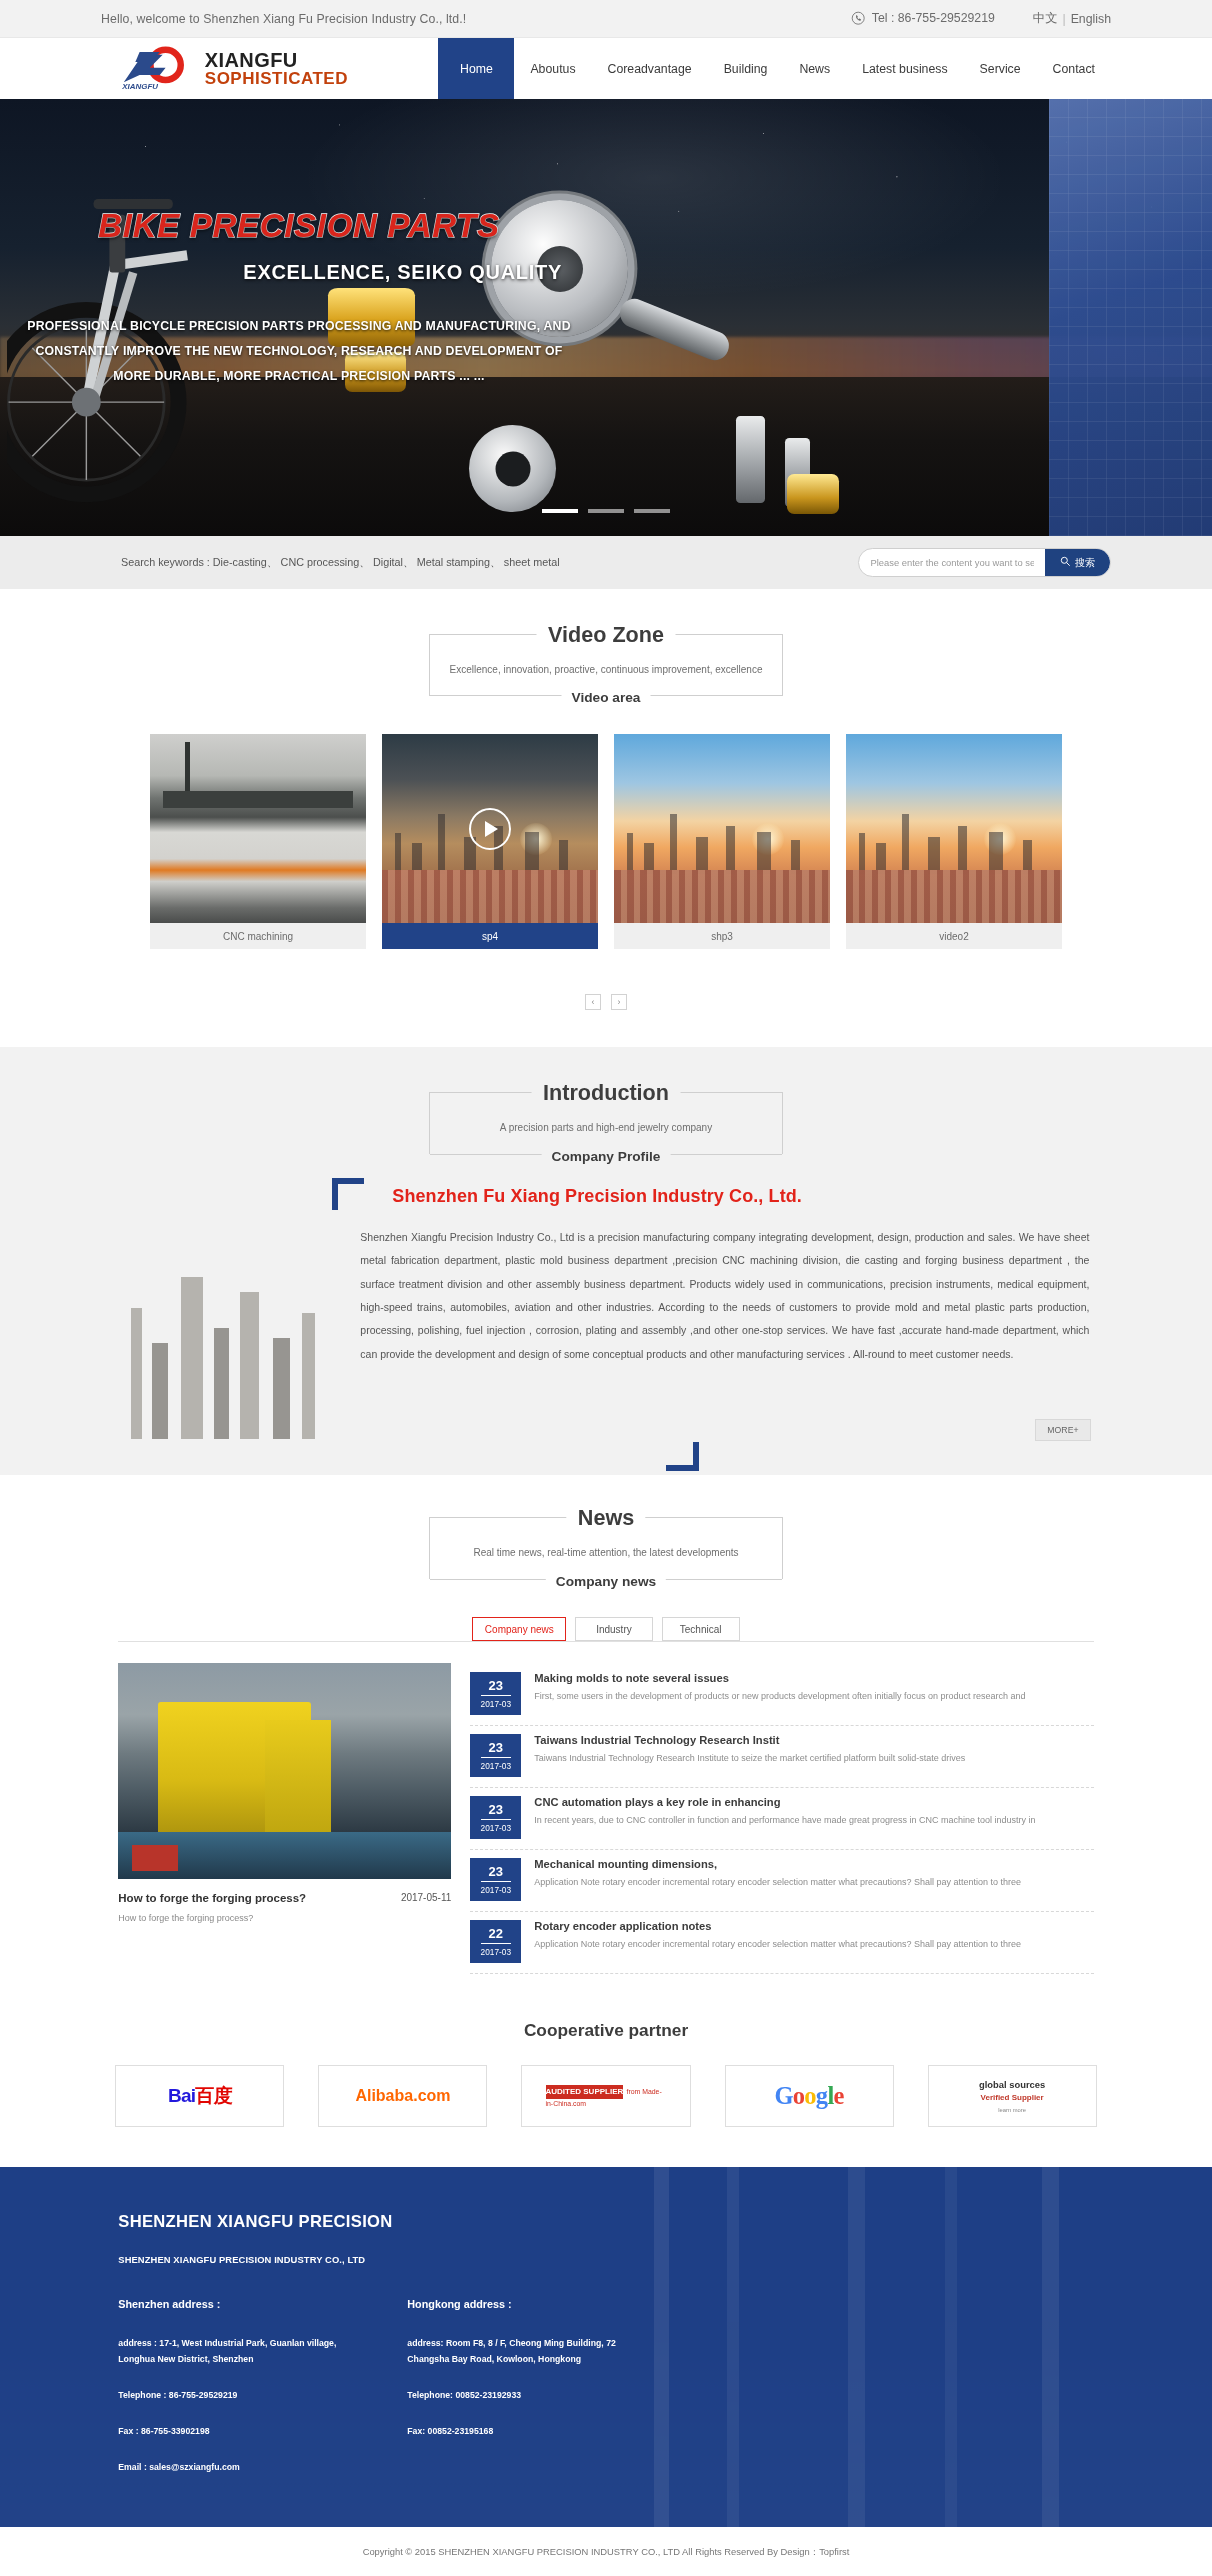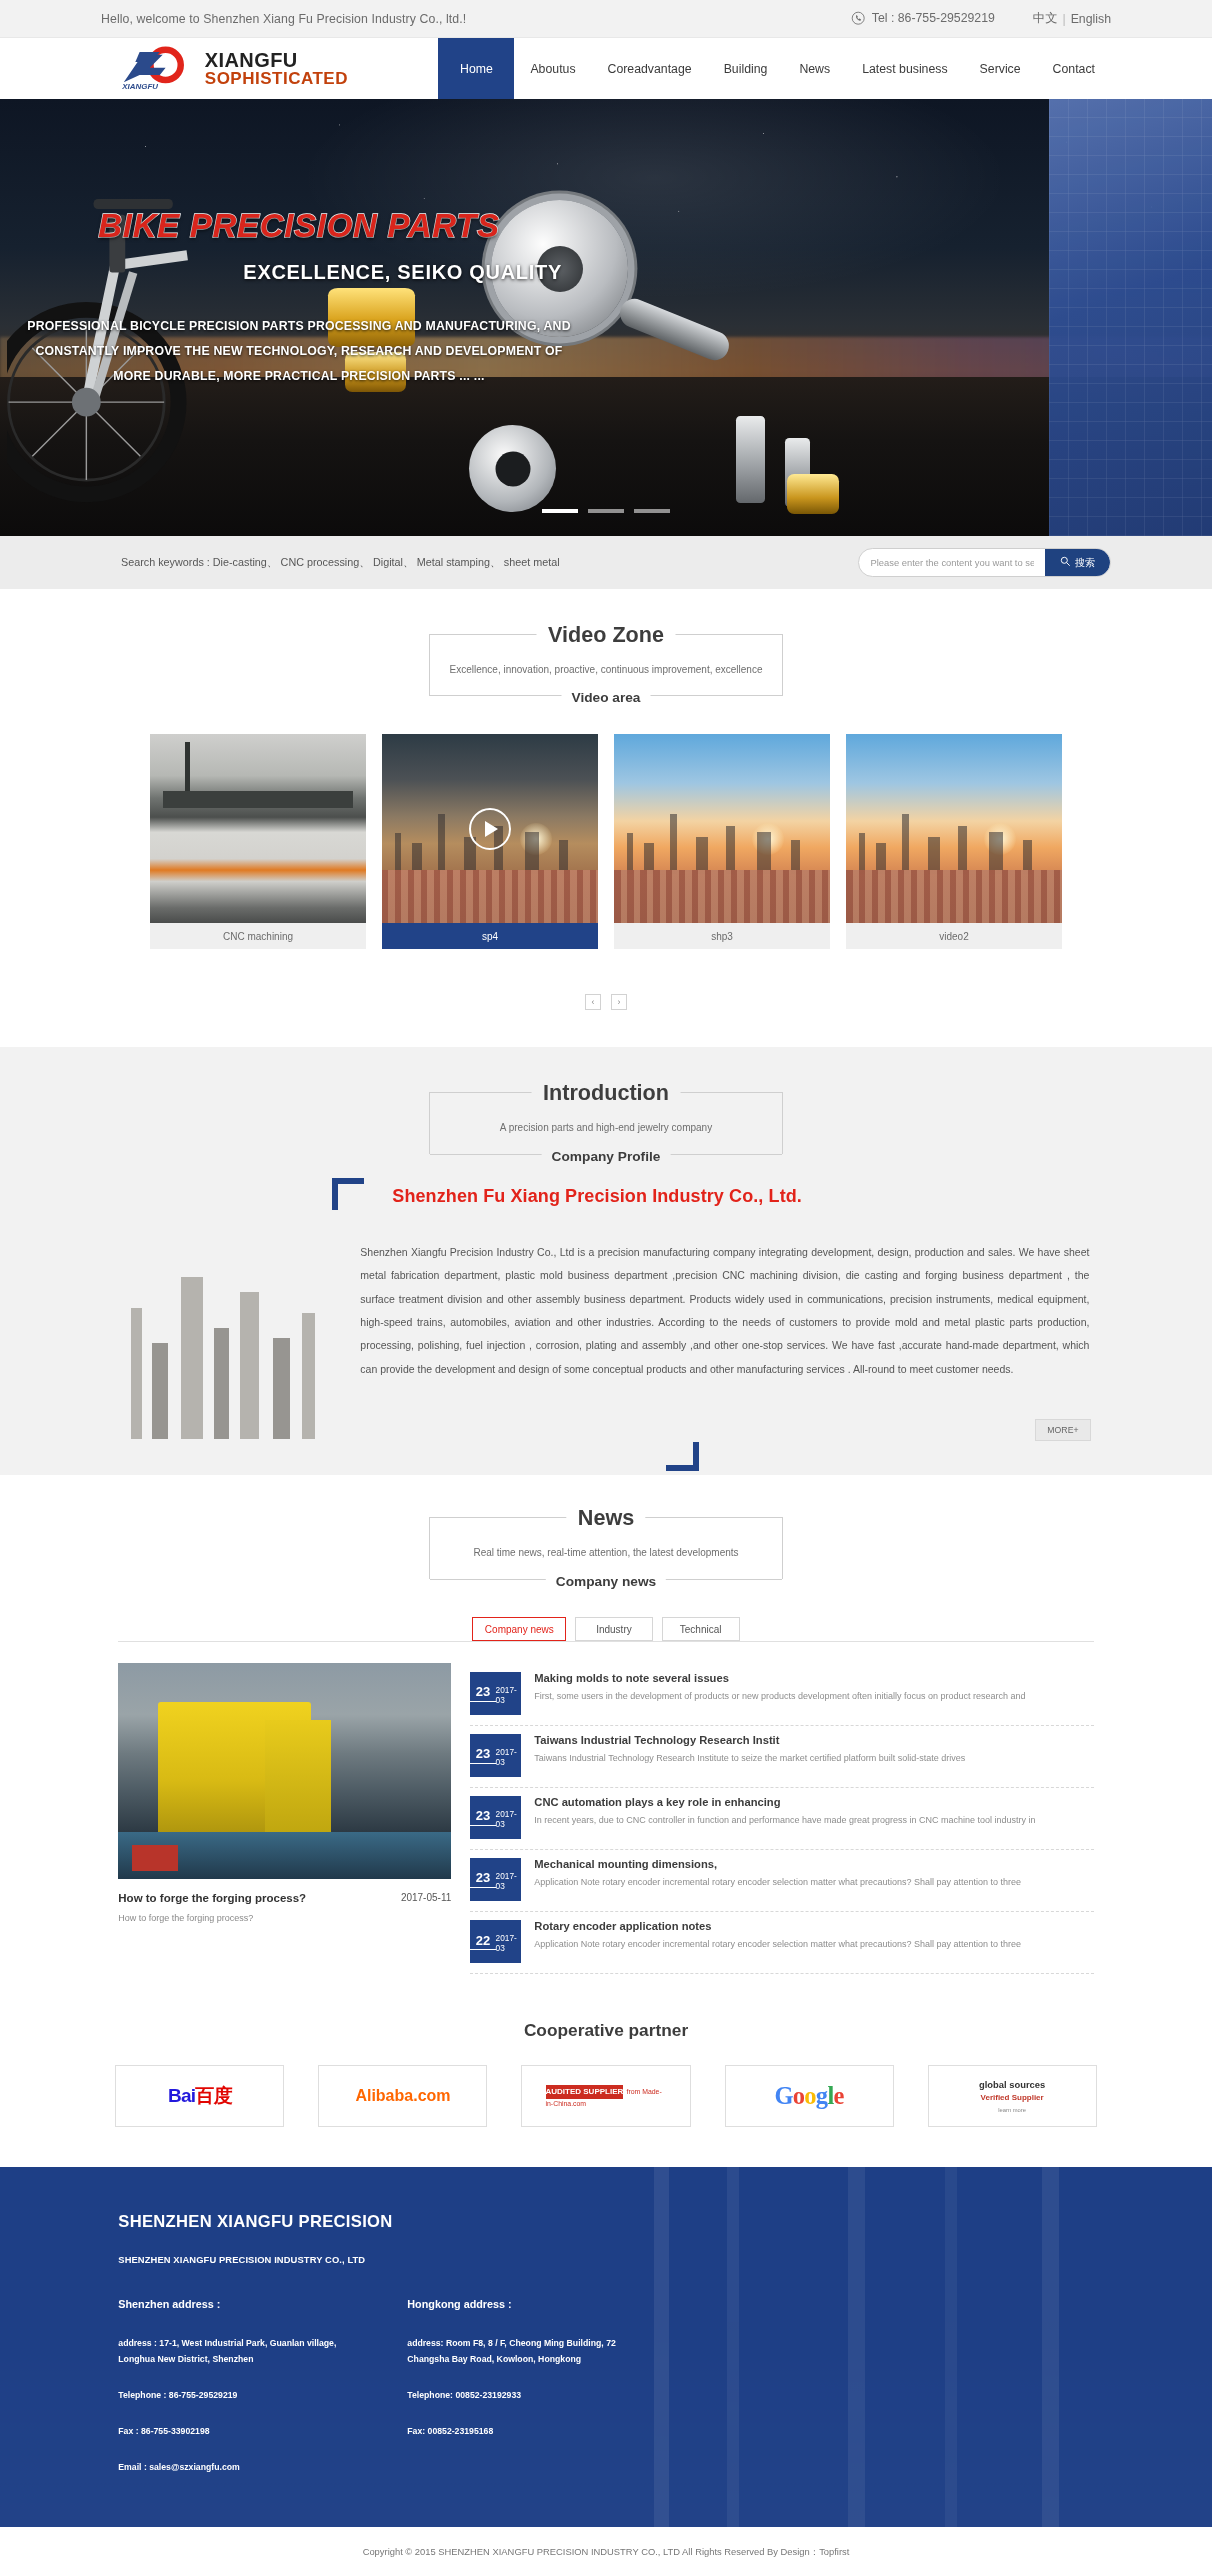--- a/index.html
+++ b/index.html
@@ -273,21 +273,21 @@
   }
   .intro-img .sk{ position:absolute; bottom:0; background:rgba(120,118,112,.75); }
   .intro-img .sk.tall{ background:rgba(170,168,162,.85); }
   .intro-right{ flex:1; padding-left:33px; position:relative; }
   .corner-tl{
     position:absolute; left:4.3px; top:-8.7px; width:32px; height:32px;
     border-left:6.5px solid #214388; border-top:6.5px solid #214388;
   }
   .intro-title{
     font-size:18px; font-weight:bold; color:#e2231a; padding-left:32px;
-    margin-bottom:34px; letter-spacing:0.1px;
+    margin-bottom:19px; letter-spacing:0.1px;
   }
   .intro-text{
     font-size:10.5px; color:#555; line-height:2.22; text-align:justify;
     padding-left:0; padding-right:4.3px;
   }
   .corner-br{
     position:absolute; left:339px; bottom:-32px; width:33px; height:29px;
     border-right:6.5px solid #214388; border-bottom:6.5px solid #214388;
   }
   .more-btn{
@@ -334,21 +334,21 @@
   }
   .news-left h4{ font-size:11.5px; font-weight:bold; color:#333; margin-top:13px; display:flex; justify-content:space-between; }
   .news-left h4 .date{ font-weight:normal; font-size:10px; color:#555; }
   .news-left p{ font-size:9px; color:#8a8a8a; margin-top:8.7px; }
 
   .news-right{ flex:1; }
   .nitem{ display:flex; gap:13px; padding:8.7px 0 9.4px; border-bottom:0.7px dashed #d8d8d8; }
   .nitem:last-child{ border-bottom:0.7px dashed #d8d8d8; }
   .ndate{
     width:51px; height:43px; flex:none; background:#214388; color:#fff;
-    display:flex; flex-direction:row; align-items:center; justify-content:center;
+    display:flex; flex-direction:column; align-items:center; justify-content:center;
   }
   .ndate .d{ font-size:13px; font-weight:bold; line-height:1; padding-bottom:2.9px; border-bottom:1.4px solid #fff; width:30px; text-align:center;}
   .ndate .m{ font-size:8.3px; padding-top:2.9px; }
   .ntext h5{ font-size:11.2px; font-weight:bold; color:#3c3c3c; margin-bottom:5px; }
   .ntext p{ font-size:9px; color:#8d8d8d; line-height:1.62; }
 
   
   .partners{ padding:46px 0 40px; }
   .partners h3{ text-align:center; font-size:17.3px; font-weight:bold; color:#3d3d3d; margin-bottom:24.5px; }
   .plogos{ display:flex; gap:34px; justify-content:center; padding:0 14.4px; }

